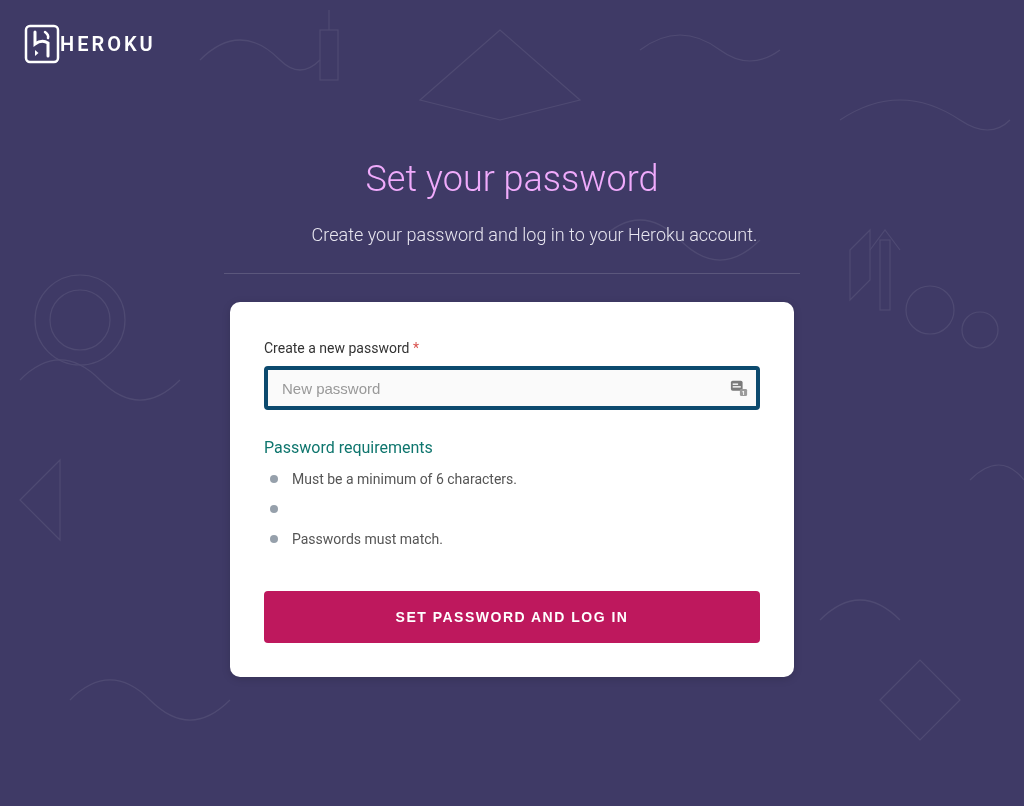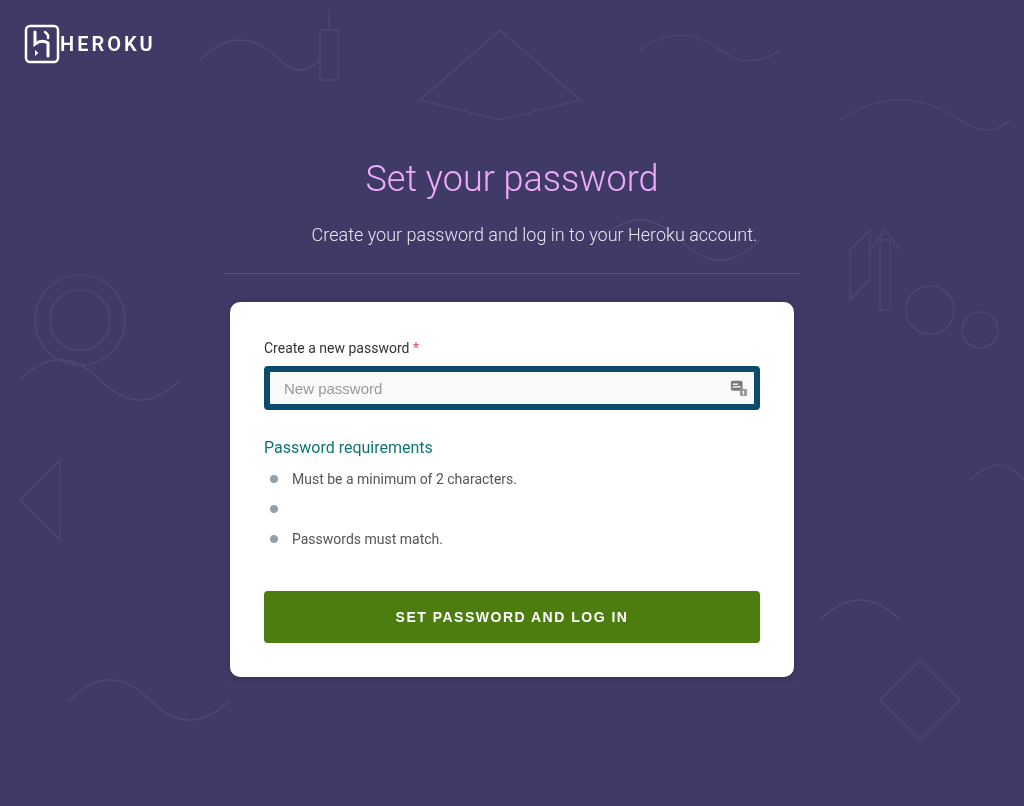--- a/index.html
+++ b/index.html
@@ -68,21 +68,21 @@
     .required {
       color: #d9534f;
     }
     .input-wrapper {
       position: relative;
       margin-bottom: 12px;
     }
     .input-field {
       width: 100%;
       height: 44px;
-      border: 6px solid #0c4a6e;
+      border: 4px solid #0c4a6e;
       border-radius: 4px;
       padding: 0 44px 0 14px;
       font-size: 15px;
       color: #333;
       background: #fafafa;
     }
     .input-field::placeholder {
       color: #999;
     }
     .pw-manager-icon {
@@ -116,21 +116,21 @@
     .req-bullet {
       width: 8px;
       height: 8px;
       border-radius: 50%;
       background: #96a0ab;
       flex-shrink: 0;
     }
     .submit-btn {
       width: 100%;
       height: 52px;
-      background: #4d7c0f;
+      background: #be185d;
       color: #ffffff;
       border: none;
       border-radius: 4px;
       font-size: 14px;
       font-weight: 700;
       letter-spacing: 1.5px;
       cursor: pointer;
       margin-top: 26px;
     }
   </style>
@@ -191,21 +191,21 @@
       <rect x="11" y="11" width="8" height="8" rx="1.5" fill="#9a9a9a"></rect>
       <text x="15" y="17.5" font-size="6.5" fill="#fff" text-anchor="middle" font-weight="700">1</text>
     </svg>
   </div>
 
 
   <h3 class="requirements-title">Password requirements</h3>
   <ul class="requirements-list">
     <li>
       <span class="req-bullet"></span>
-      <span>Must be a minimum of 2 characters.</span>
+      <span>Must be a minimum of 6 characters.</span>
     </li>
     <li>
       <span class="req-bullet"></span>
     </li>
     <li>
       <span class="req-bullet"></span>
       <span>Passwords must match.</span>
     </li>
   </ul>
 

